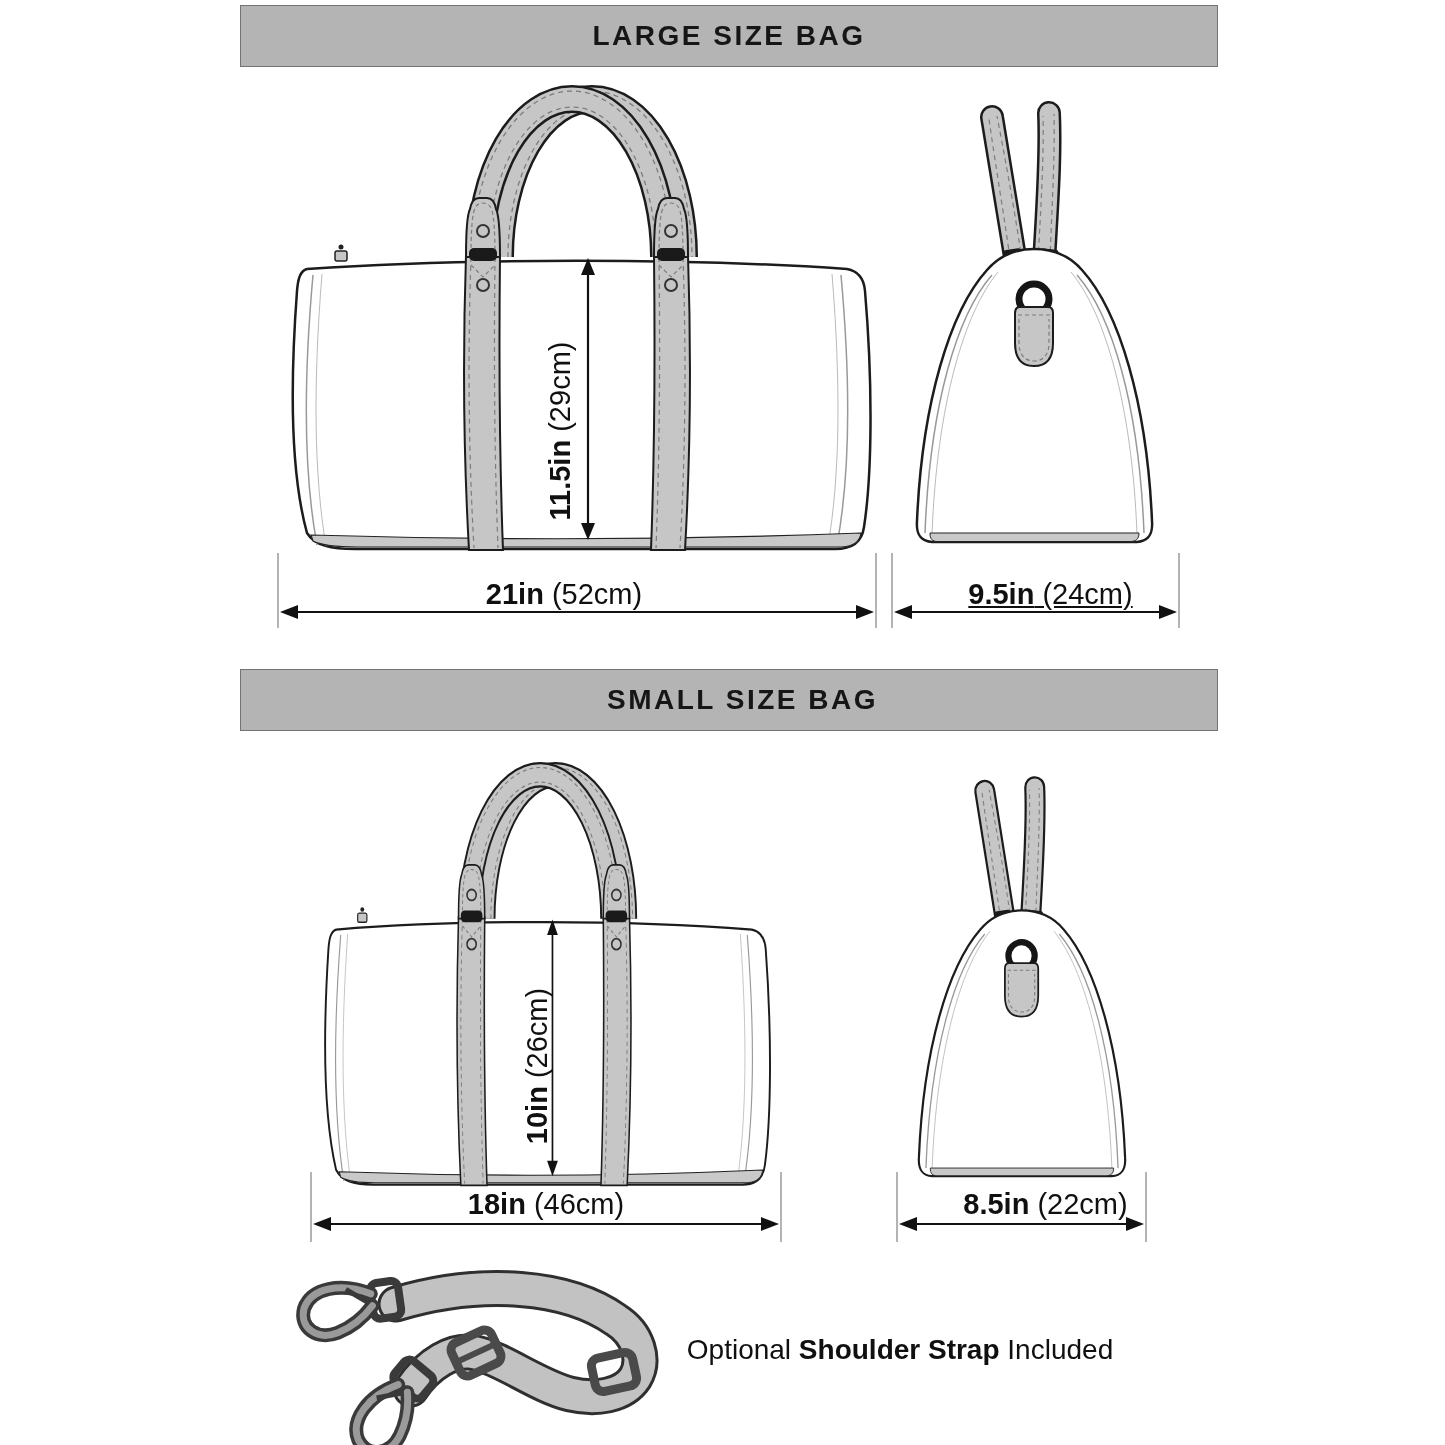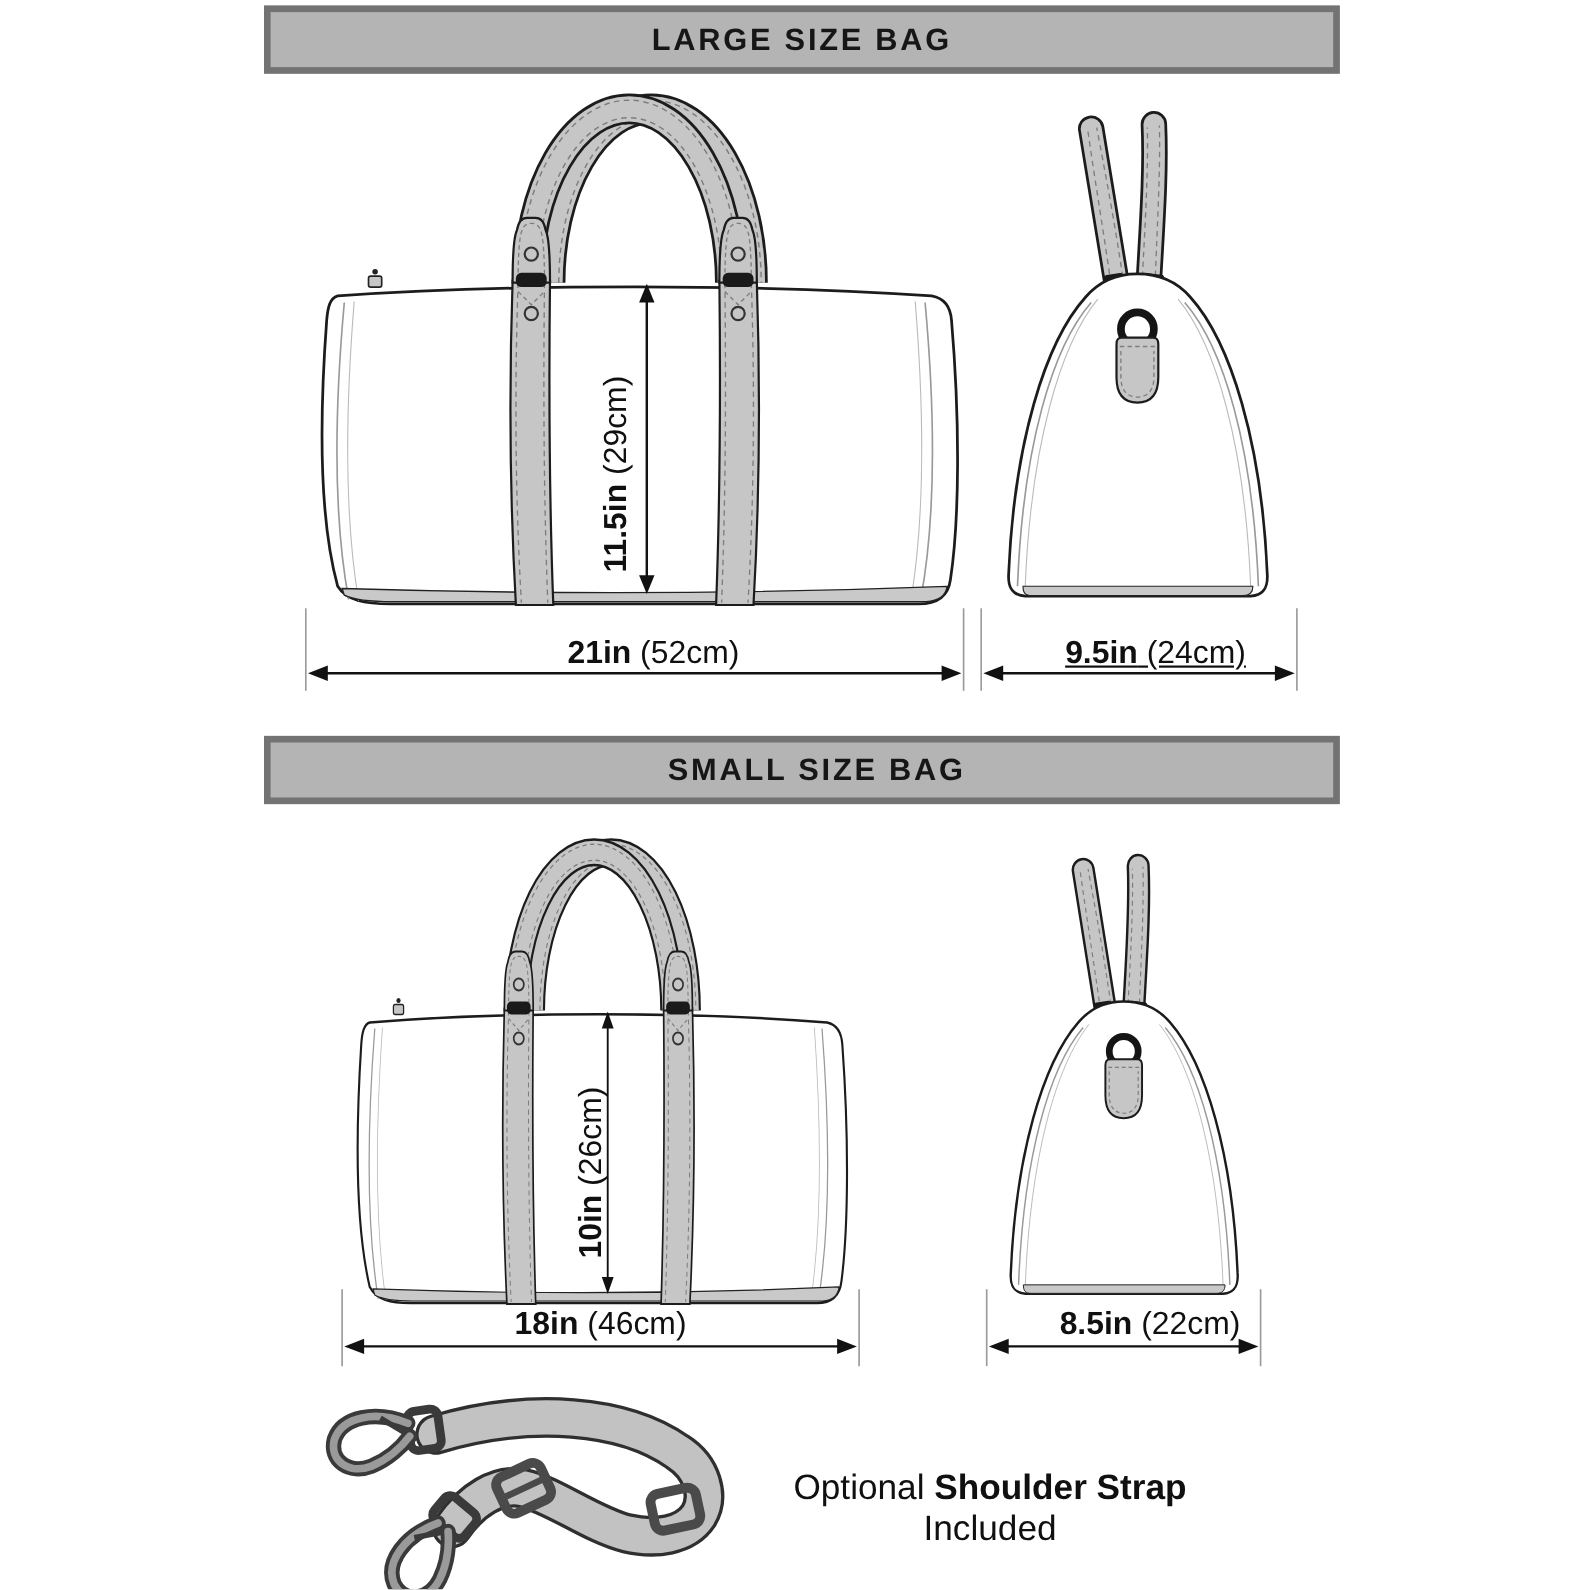--- a/index.html
+++ b/index.html
@@ -1,26 +1,26 @@
 <!DOCTYPE html>
 <html><head>
 <meta charset="utf-8">
 <style>
   html,body{margin:0;padding:0;background:#fff;}
   #page{position:relative;width:1445px;height:1445px;background:#fff;overflow:hidden;
         font-family:"Liberation Sans", sans-serif;color:#111;}
   .title-bar{position:absolute;left:240px;width:978px;height:62px;background:#b4b4b4;
-             border:6px solid #737373;box-sizing:border-box;display:flex;align-items:center;justify-content:center;}
+             border:1px solid #737373;box-sizing:border-box;display:flex;align-items:center;justify-content:center;}
   .title-bar span{font-size:28px;font-weight:bold;letter-spacing:2.5px;color:#161616;}
   .dim-label{position:absolute;text-align:center;font-size:29px;white-space:nowrap;color:#101010;}
   .dim-label b{font-weight:bold;}
   .vlabel{position:absolute;width:300px;height:40px;line-height:40px;text-align:center;
           transform:rotate(-90deg);font-size:29px;white-space:nowrap;color:#101010;}
   .vlabel b{font-weight:bold;}
-  .note{position:absolute;left:660px;top:1334px;width:480px;text-align:center;font-size:32px;color:#101010;}
+  .note{position:absolute;left:660px;top:1334px;width:480px;text-align:center;font-size:28px;color:#101010;}
   .note b{font-weight:bold;}
   svg{position:absolute;overflow:visible;}
   .defs-holder{position:absolute;width:0;height:0;overflow:hidden;}
 </style>
 </head>
 <body>
 
 <div id="page">
 
   <svg class="defs-holder" aria-hidden="true">
@@ -153,21 +153,21 @@
     <b>11.5in</b><span> (29cm)</span>
   </div>
 
   <svg style="left:277px;top:553px;" width="600" height="75" viewBox="0 0 600 75">
     <line x1="1" y1="0" x2="1" y2="75" stroke="#9a9a9a" stroke-width="1.5"></line>
     <line x1="599" y1="0" x2="599" y2="75" stroke="#9a9a9a" stroke-width="1.5"></line>
     <line x1="8" y1="59" x2="592" y2="59" stroke="#111" stroke-width="2.2"></line>
     <polygon points="3,59 21,52 21,66" fill="#111"></polygon>
     <polygon points="597,59 579,52 579,66" fill="#111"></polygon>
   </svg>
-  <div class="dim-label" style="left:294px;top:578px;width:600px;">
+  <div class="dim-label" style="left:264px;top:578px;width:600px;">
     <b>21in</b><span> (52cm)</span>
   </div>
 
   <svg style="left:891px;top:553px;" width="289" height="75" viewBox="0 0 289 75">
     <line x1="1" y1="0" x2="1" y2="75" stroke="#9a9a9a" stroke-width="1.5"></line>
     <line x1="288" y1="0" x2="288" y2="75" stroke="#9a9a9a" stroke-width="1.5"></line>
     <line x1="8" y1="59" x2="281" y2="59" stroke="#111" stroke-width="2.2"></line>
     <polygon points="3,59 21,52 21,66" fill="#111"></polygon>
     <polygon points="286,59 268,52 268,66" fill="#111"></polygon>
   </svg>

